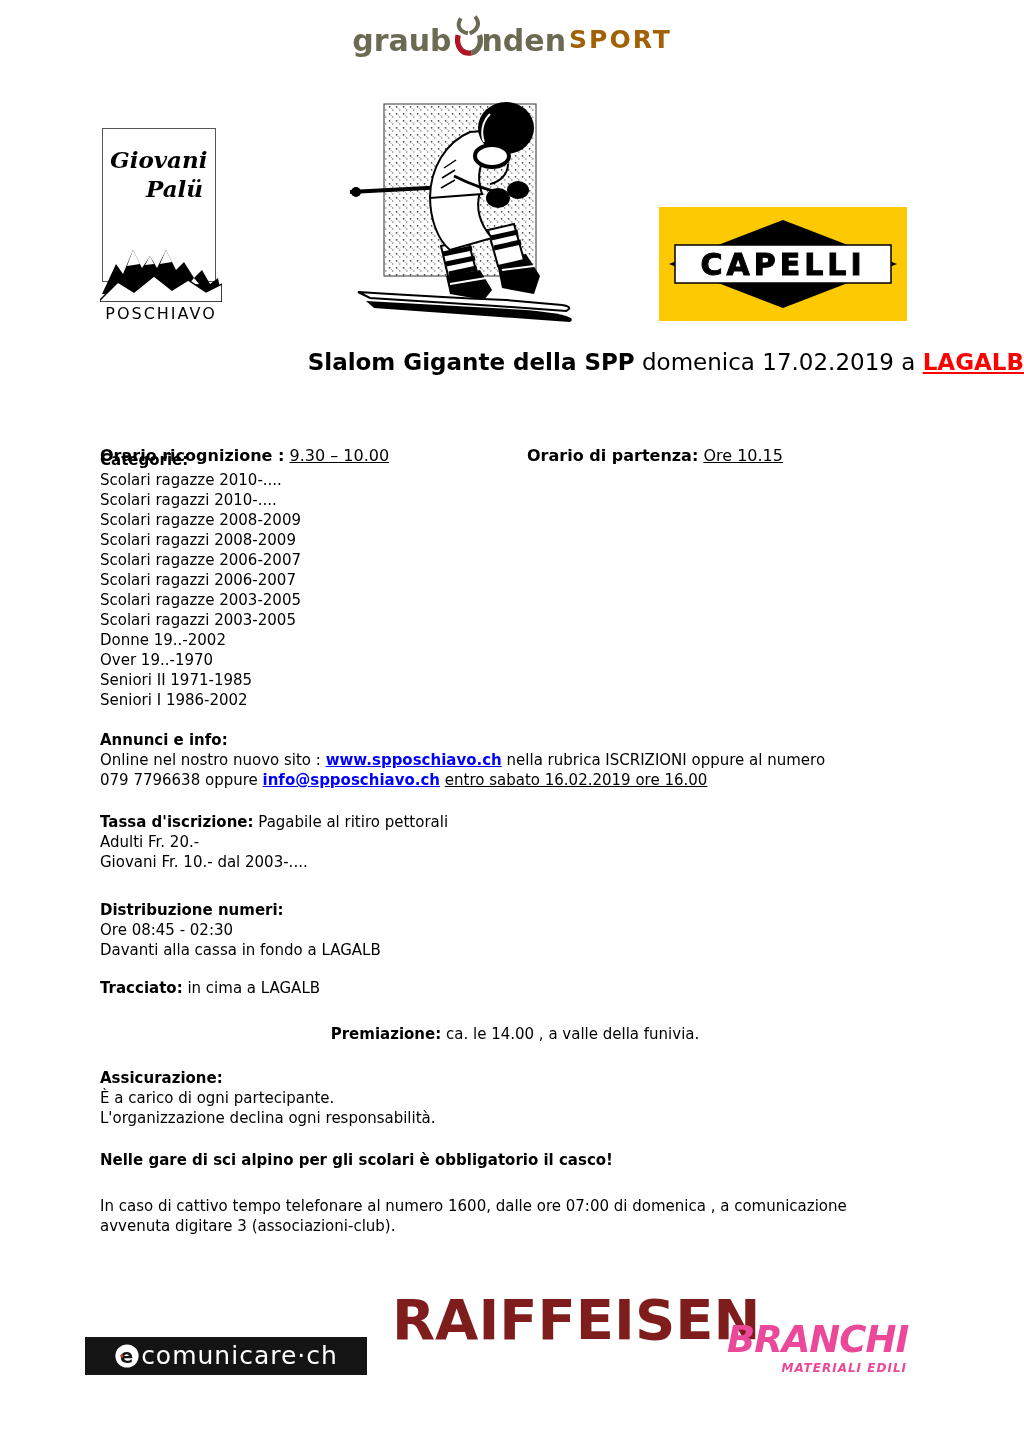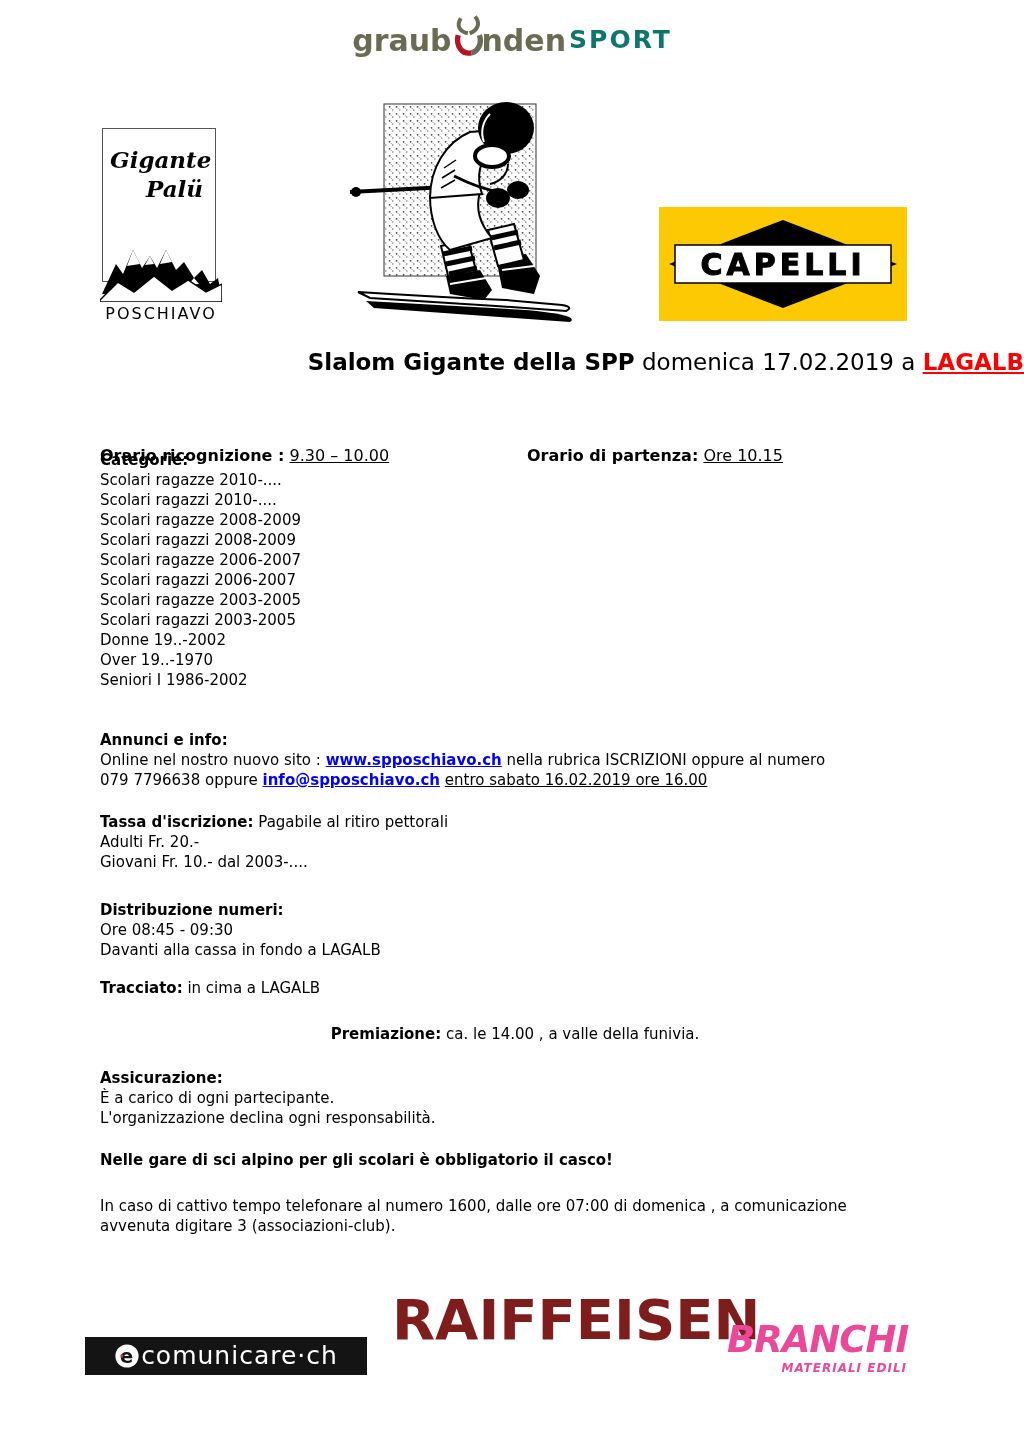--- a/index.html
+++ b/index.html
@@ -5,21 +5,21 @@
   html,body{margin:0;padding:0;background:#fff;}
   .page{position:relative;width:1024px;height:1438px;background:#fff;overflow:hidden;
         font-family:"DejaVu Sans",sans-serif;color:#000;font-size:15px;line-height:20px;}
   .b{font-weight:bold;}
   .u{text-decoration:underline;}
 
   
   .gb-logo{position:absolute;top:14px;left:0;width:1024px;display:flex;justify-content:center;align-items:flex-end;}
   .gb-word{font-size:30px;font-weight:bold;color:#6b6b54;letter-spacing:0;}
   .gb-mark{margin:0 -1px -7px -1px;}
-  .gb-sport{font-size:25px;font-weight:bold;color:#0f766e;letter-spacing:2px;margin-left:3px;padding-bottom:1px;}
+  .gb-sport{font-size:25px;font-weight:bold;color:#a16207;letter-spacing:2px;margin-left:3px;padding-bottom:1px;}
 
   
   .sportiva{position:absolute;left:100px;top:120px;width:122px;height:212px;}
   .sp-box{position:absolute;top:8px;left:2px;width:112px;height:152px;border:1.5px solid #555;}
   .sp-script{font-family:"DejaVu Serif",serif;font-style:italic;font-weight:bold;font-size:23px;line-height:29px;padding-top:16px;}
   .sp-l1{margin-left:7px;}
   .sp-l2{text-align:right;margin-right:12px;}
   .sp-mountains{position:absolute;left:0px;top:118px;width:122px;height:64px;}
   .sp-city{position:absolute;top:184px;left:0;width:122px;text-align:center;font-size:16px;letter-spacing:2px;}
 
@@ -72,21 +72,21 @@
       <path d="M8,22 C5,35 13,44 23,42" stroke="#b01722" stroke-width="6" fill="none"></path>
       <path d="M23,42 C31,40 35,31 32,22" stroke="#6b6b54" stroke-width="6" fill="none"></path>
     </svg>
     <span class="gb-word">nden</span>
     <span class="gb-sport">SPORT</span>
   </div>
 
   <div class="sportiva">
     <div class="sp-box">
       <div class="sp-script">
-        <div class="sp-l1">Gigante</div>
+        <div class="sp-l1">Giovani</div>
         <div class="sp-l2">Palü</div>
       </div>
     </div>
     <svg class="sp-mountains" viewBox="0 0 122 64">
       <path d="M2,56 L16,26 L23,36 L33,12 L42,30 L50,18 L57,30 L66,12 L76,32 L84,24 L94,40 L102,32 L110,46 L118,40 L121,56 Z" fill="#000"></path>
       <path d="M33,12 L40,26 L27,28 Z" fill="#fff"></path>
       <path d="M66,12 L72,24 L60,26 Z" fill="#fff"></path>
       <path d="M50,18 L54,26 L45,27 Z" fill="#fff"></path>
       <path d="M94,40 L99,46 L88,47 Z" fill="#fff"></path>
       <path d="M0,62 L18,44 L34,54 L54,38 L72,52 L88,42 L106,54 L122,46 L122,64 L0,64 Z" fill="#fff" stroke="#000" stroke-width="1.5"></path>
@@ -157,20 +157,21 @@
     <div>Scolari ragazze 2010-....</div>
     <div>Scolari ragazzi 2010-....</div>
     <div>Scolari ragazze 2008-2009</div>
     <div>Scolari ragazzi 2008-2009</div>
     <div>Scolari ragazze 2006-2007</div>
     <div>Scolari ragazzi 2006-2007</div>
     <div>Scolari ragazze 2003-2005</div>
     <div>Scolari ragazzi 2003-2005</div>
     <div>Donne 19..-2002</div>
     <div>Over 19..-1970</div>
+    <div>Seniori II 1971-1985</div>
     <div>Seniori I 1986-2002</div>
   </div>
 
   <div class="sec annunci">
     <div class="b">Annunci e info:</div>
     <div>
       <span>Online nel nostro nuovo sito :</span>
       <a class="link">www.spposchiavo.ch</a>
       <span>nella rubrica ISCRIZIONI oppure al numero</span>
     </div>
@@ -185,21 +186,21 @@
     <div>
       <span class="b">Tassa d'iscrizione:</span>
       <span>Pagabile al ritiro pettorali</span>
     </div>
     <div>Adulti Fr. 20.-</div>
     <div>Giovani Fr. 10.- dal 2003-....</div>
   </div>
 
   <div class="sec numeri">
     <div class="b">Distribuzione numeri:</div>
-    <div>Ore 08:45 - 09:30</div>
+    <div>Ore 08:45 - 02:30</div>
     <div>Davanti alla cassa in fondo a LAGALB</div>
   </div>
 
   <div class="sec tracciato">
     <span class="b">Tracciato:</span>
     <span>in cima a LAGALB</span>
   </div>
 
   <div class="sec premiazione">
     <span class="b">Premiazione:</span>

